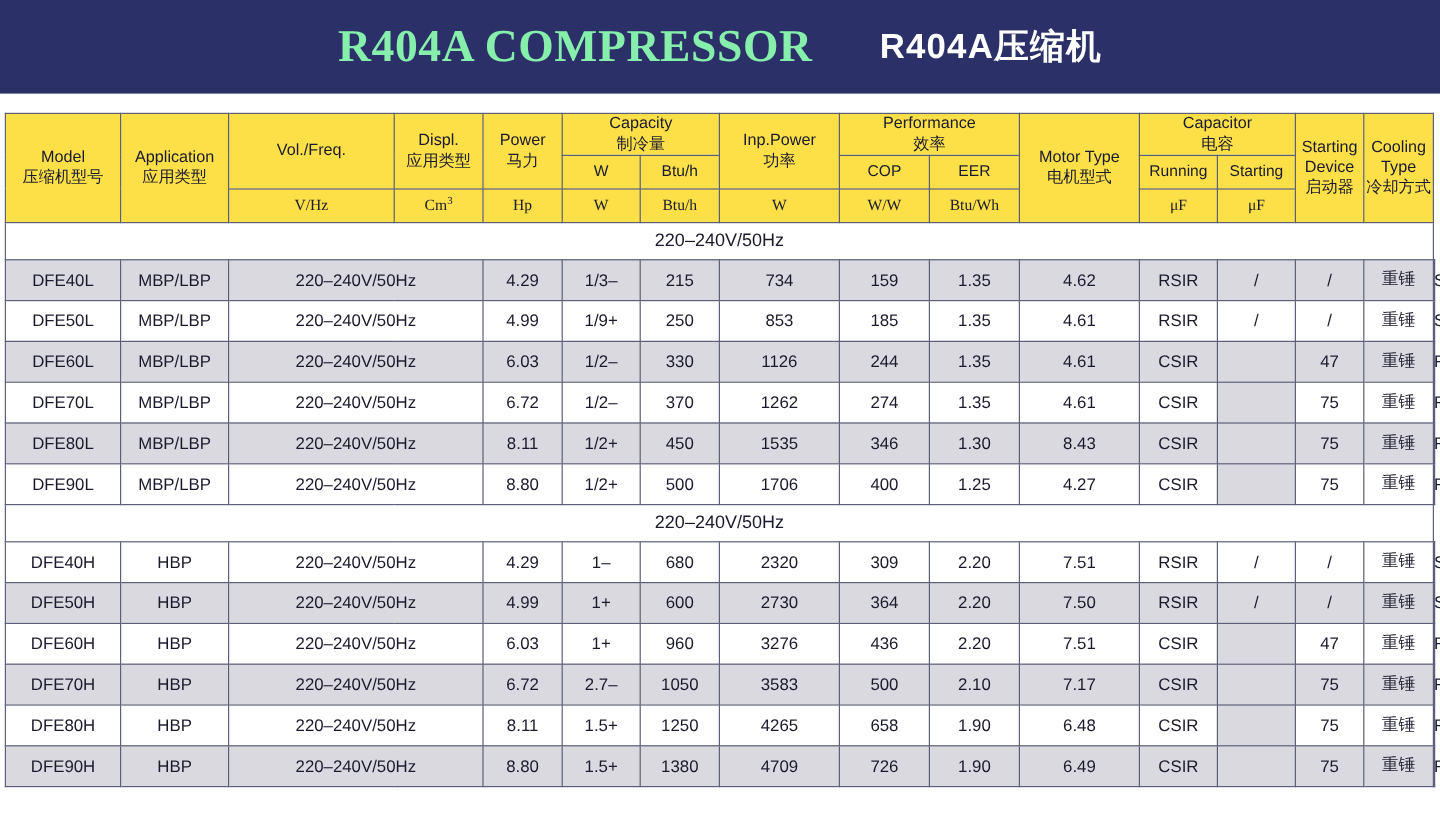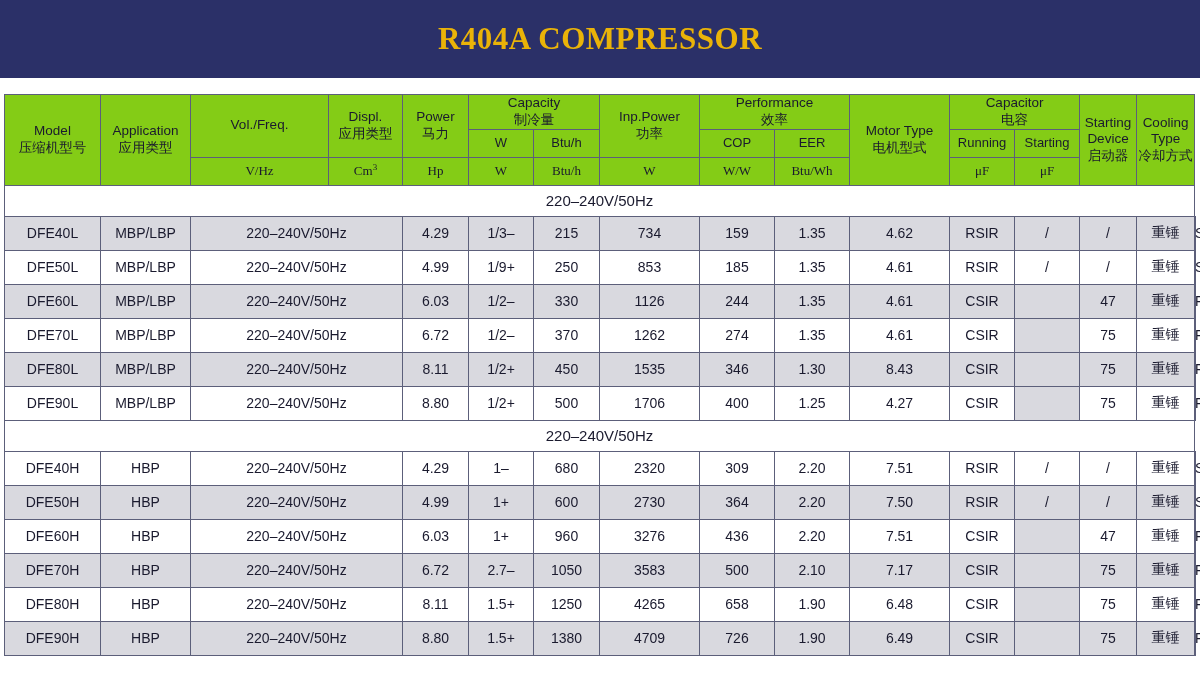--- a/index.html
+++ b/index.html
@@ -16,23 +16,23 @@
   }
   .header-band {
     height: 78px;
     background: #2b3068;
     display: flex;
     align-items: center;
     justify-content: center;
     gap: 56px;
   }
   .header-band .title-en {
-    color: #eab308;
+    color: #86efac;
     font-family: "Liberation Serif", serif;
-    font-size: 31px;
+    font-size: 38px;
     font-weight: bold;
     letter-spacing: 0.5px;
   }
   .header-band .title-cn {
     color: #ffffff;
     font-family: "Liberation Sans", sans-serif;
     font-size: 29px;
     font-weight: bold;
     letter-spacing: 1px;
   }
@@ -47,21 +47,21 @@
   }
   table.spec td, table.spec th {
     border: 1px solid #5c5f7a;
     text-align: center;
     vertical-align: middle;
     padding: 0;
     font-weight: normal;
     color: #1a1a2e;
   }
   thead td {
-    background: #84cc16;
+    background: #fde047;
     font-size: 13.5px;
     line-height: 1.25;
     padding: 3px 2px;
   }
   thead td.tall {
     height: 88px;
   }
   thead td .sub {
     display: block;
   }
@@ -100,20 +100,21 @@
   }
   .cn {
     font-family: Liberation Sans, sans-serif;
   }
 </style>
 </head>
 <body>
 
 <div class="header-band">
   <span class="title-en">R404A COMPRESSOR</span>
+  <span class="title-cn cn">R404A压缩机</span>
 </div>
 
 <div class="table-wrap">
   <table class="spec">
     <colgroup>
       <col style="width:96px">
       <col style="width:90px">
       <col style="width:138px">
       <col style="width:74px">
       <col style="width:66px">

